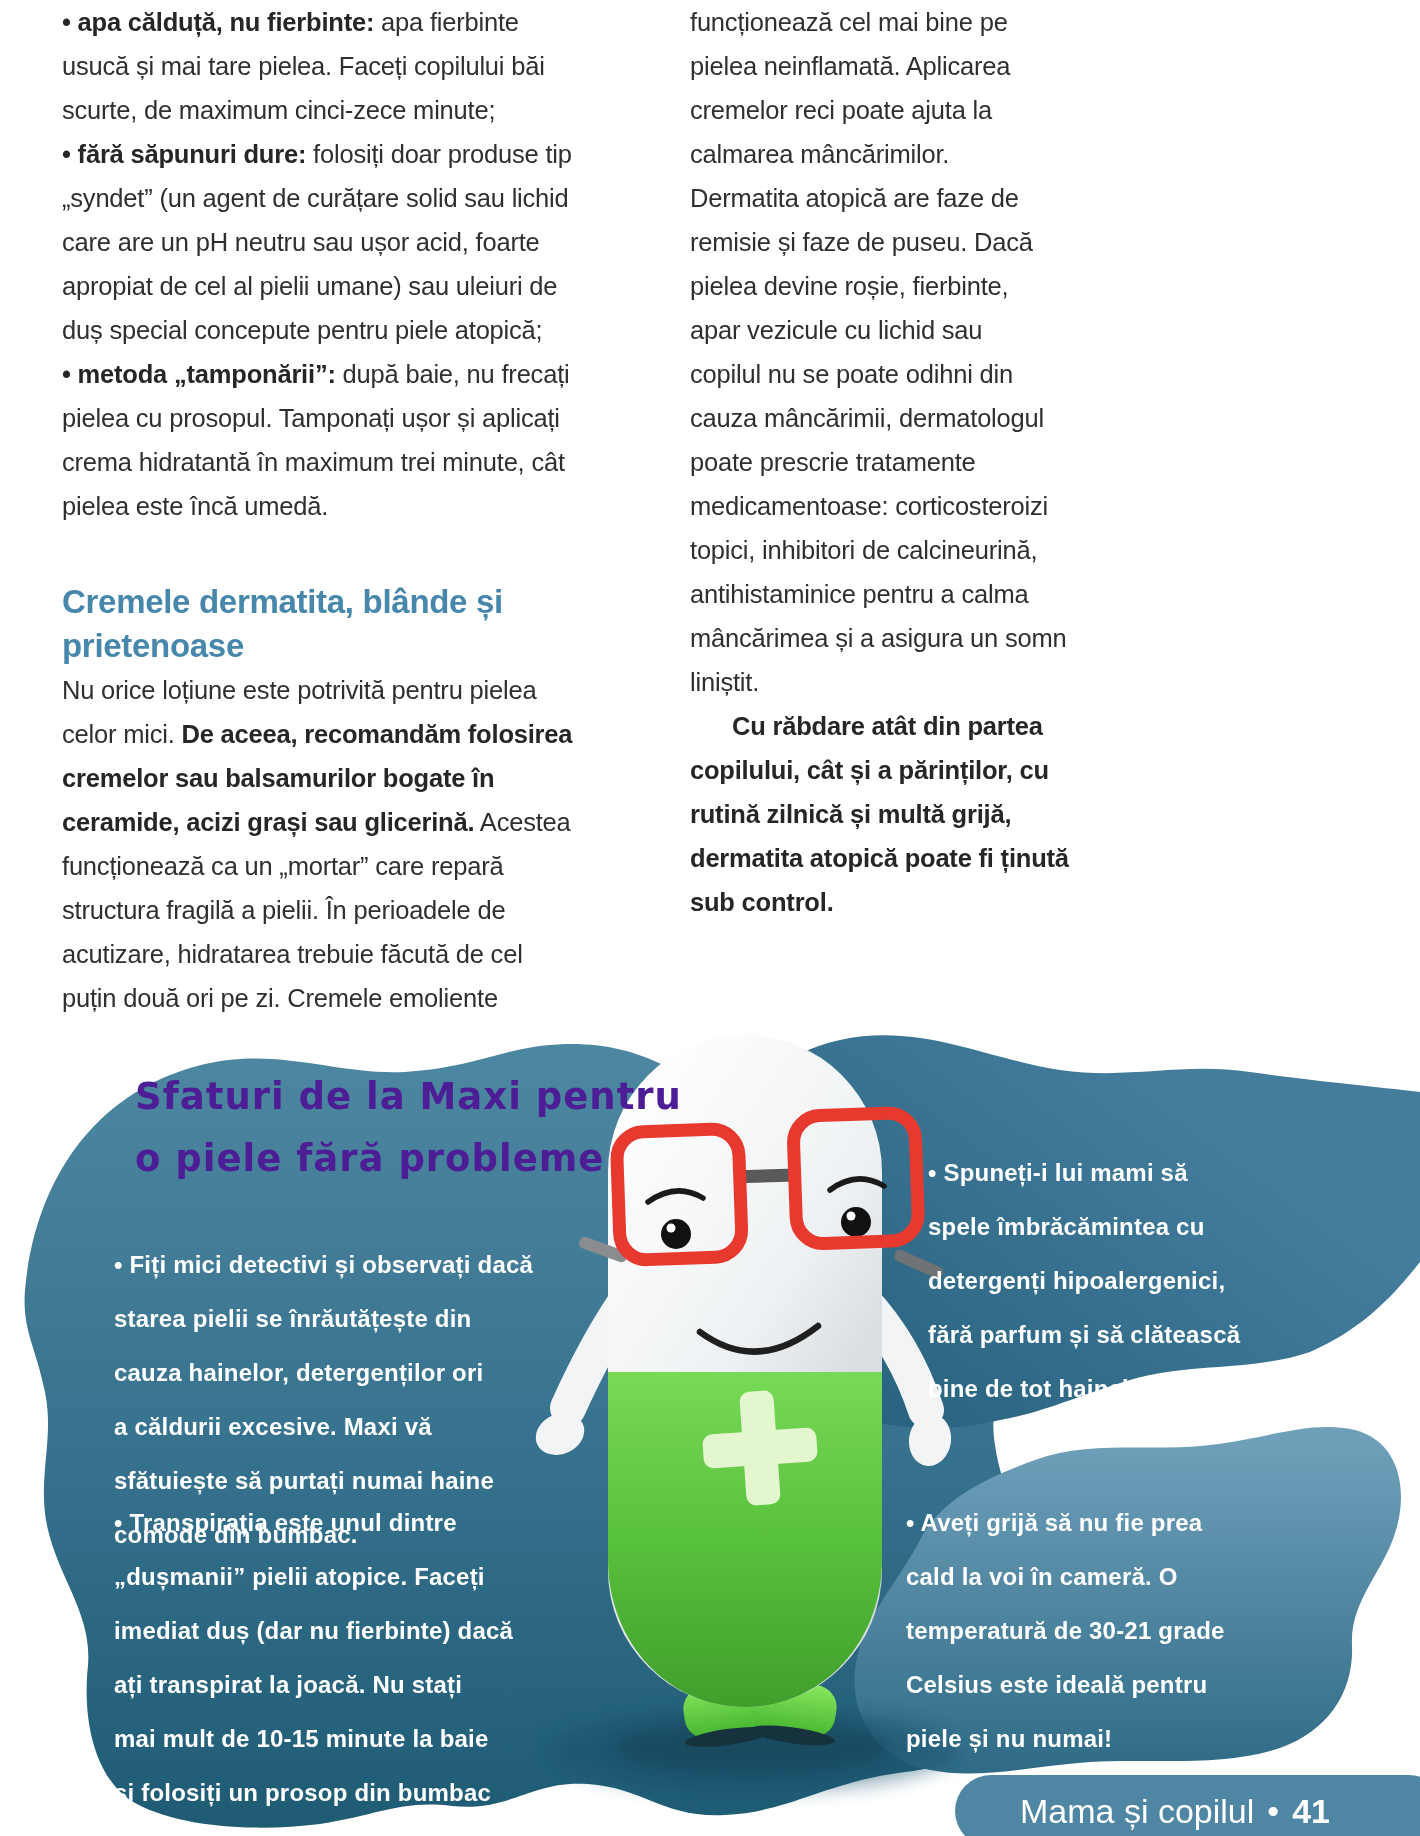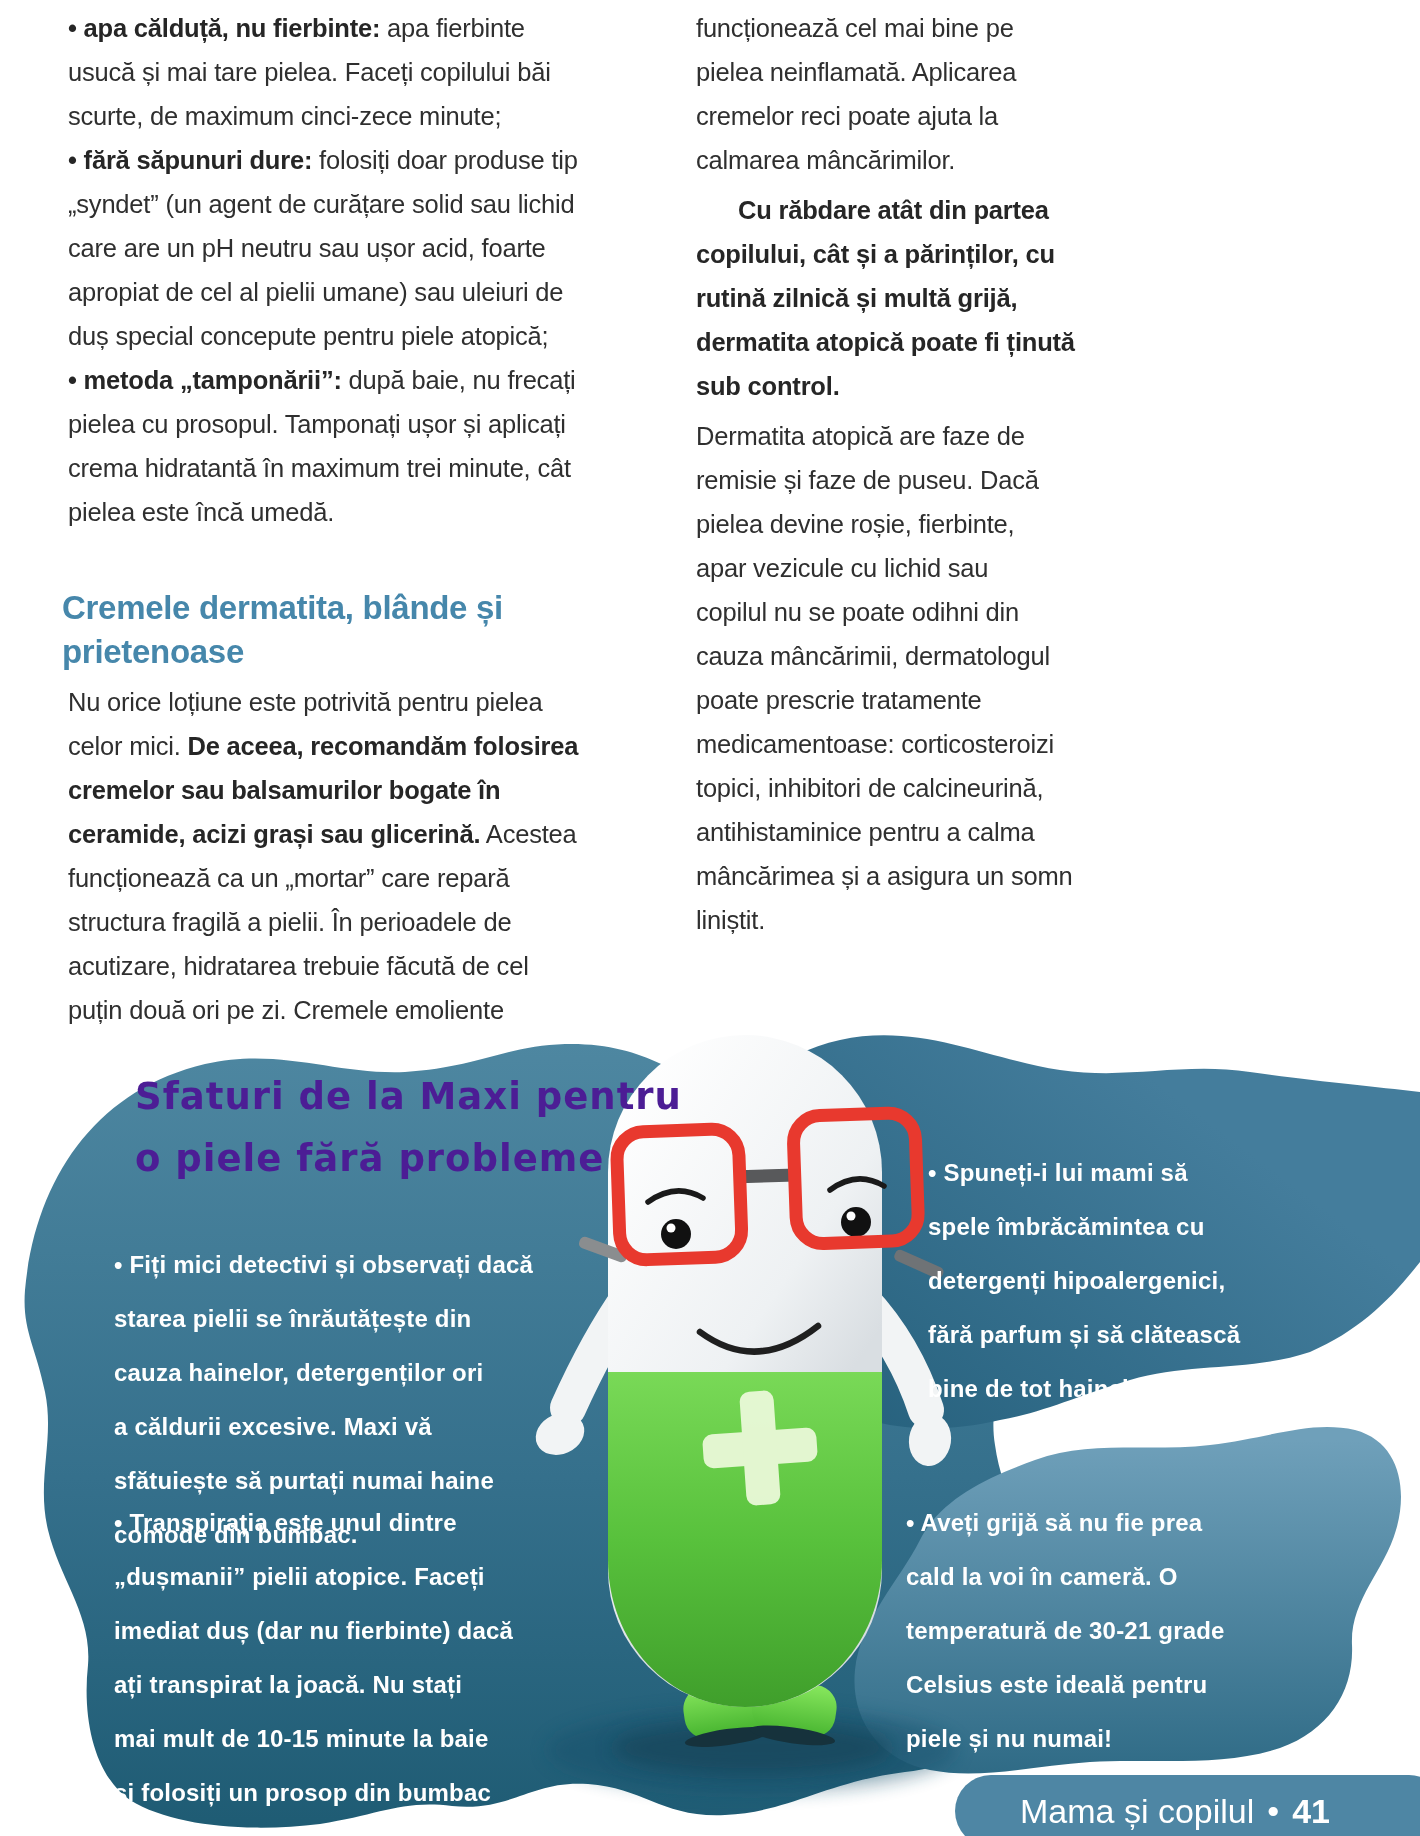--- a/index.html
+++ b/index.html
@@ -6,21 +6,21 @@
   .page{position:relative;width:1420px;height:1836px;background:#ffffff;overflow:hidden;
         font-family:"Liberation Sans",sans-serif;}
   .blob-svg{position:absolute;left:0;top:0;z-index:1;}
   .textlayer{position:absolute;left:0;top:0;width:100%;height:100%;z-index:2;pointer-events:none;}
   .col{position:absolute;white-space:pre;font-size:25.5px;line-height:44px;color:#2f2f2f;letter-spacing:-0.2px;}
   .col--left{left:62px;top:0px;}
   .col--right{left:690px;top:0px;}
   .col .b{font-weight:bold;color:#262626;}
   .col-heading{font-size:33px;font-weight:bold;color:#4687ab;line-height:44px;margin:52px 0 0 0;letter-spacing:-0.3px;}
   .col--right .col-heading{margin-top:44px;margin-bottom:4px;}
-  .para{margin:6px;}
+  .para{margin:0;}
   .para.indent{text-indent:42px;}
   .blob-heading{position:absolute;left:135px;top:1066px;color:#4c1d95;font-size:37px;line-height:62px;
       white-space:pre;font-weight:bold;letter-spacing:1px;
       font-family:cursive,"DejaVu Sans",sans-serif;}
   .tip{position:absolute;color:#ffffff;font-weight:bold;font-size:24px;line-height:54px;white-space:pre;letter-spacing:0.2px;}
   .tip--1{left:114px;top:1238px;}
   .tip--2{left:114px;top:1496px;}
   .tip--3{left:928px;top:1146px;}
   .tip--4{left:906px;top:1496px;}
   .footer-pill{position:absolute;left:955px;top:1775px;width:490px;height:72px;background:#4e86a4;
@@ -182,36 +182,36 @@
 celor mici. </span><span class="b">De aceea, recomandăm folosirea
 cremelor sau balsamurilor bogate în
 ceramide, acizi grași sau glicerină.</span><span> Acestea
 funcționează ca un „mortar” care repară
 structura fragilă a pielii. În perioadele de
 acutizare, hidratarea trebuie făcută de cel
 puțin două ori pe zi. Cremele emoliente</span></div></div>
     <div class="col col--right"><div class="para"><span>funcționează cel mai bine pe
 pielea neinflamată. Aplicarea
 cremelor reci poate ajuta la
-calmarea mâncărimilor.</span></div><div class="para indent"><span class="b">Cu răbdare atât din partea
-copilului, cât și a părinților, cu
-rutină zilnică și multă grijă,
-dermatita atopică poate fi ținută
-sub control.</span></div><div class="para"><span>Dermatita atopică are faze de
+calmarea mâncărimilor.</span></div><div class="para"><span>Dermatita atopică are faze de
 remisie și faze de puseu. Dacă
 pielea devine roșie, fierbinte,
 apar vezicule cu lichid sau
 copilul nu se poate odihni din
 cauza mâncărimii, dermatologul
 poate prescrie tratamente
 medicamentoase: corticosteroizi
 topici, inhibitori de calcineurină,
 antihistaminice pentru a calma
 mâncărimea și a asigura un somn
-liniștit.</span></div></div>
+liniștit.</span></div><div class="para indent"><span class="b">Cu răbdare atât din partea
+copilului, cât și a părinților, cu
+rutină zilnică și multă grijă,
+dermatita atopică poate fi ținută
+sub control.</span></div></div>
 
     <div class="blob-heading">Sfaturi de la Maxi pentru
 o piele fără probleme</div>
 
     <div class="tip tip--1">• Fiți mici detectivi și observați dacă
 starea pielii se înrăutățește din
 cauza hainelor, detergenților ori
 a căldurii excesive. Maxi vă
 sfătuiește să purtați numai haine
 comode din bumbac.</div>

